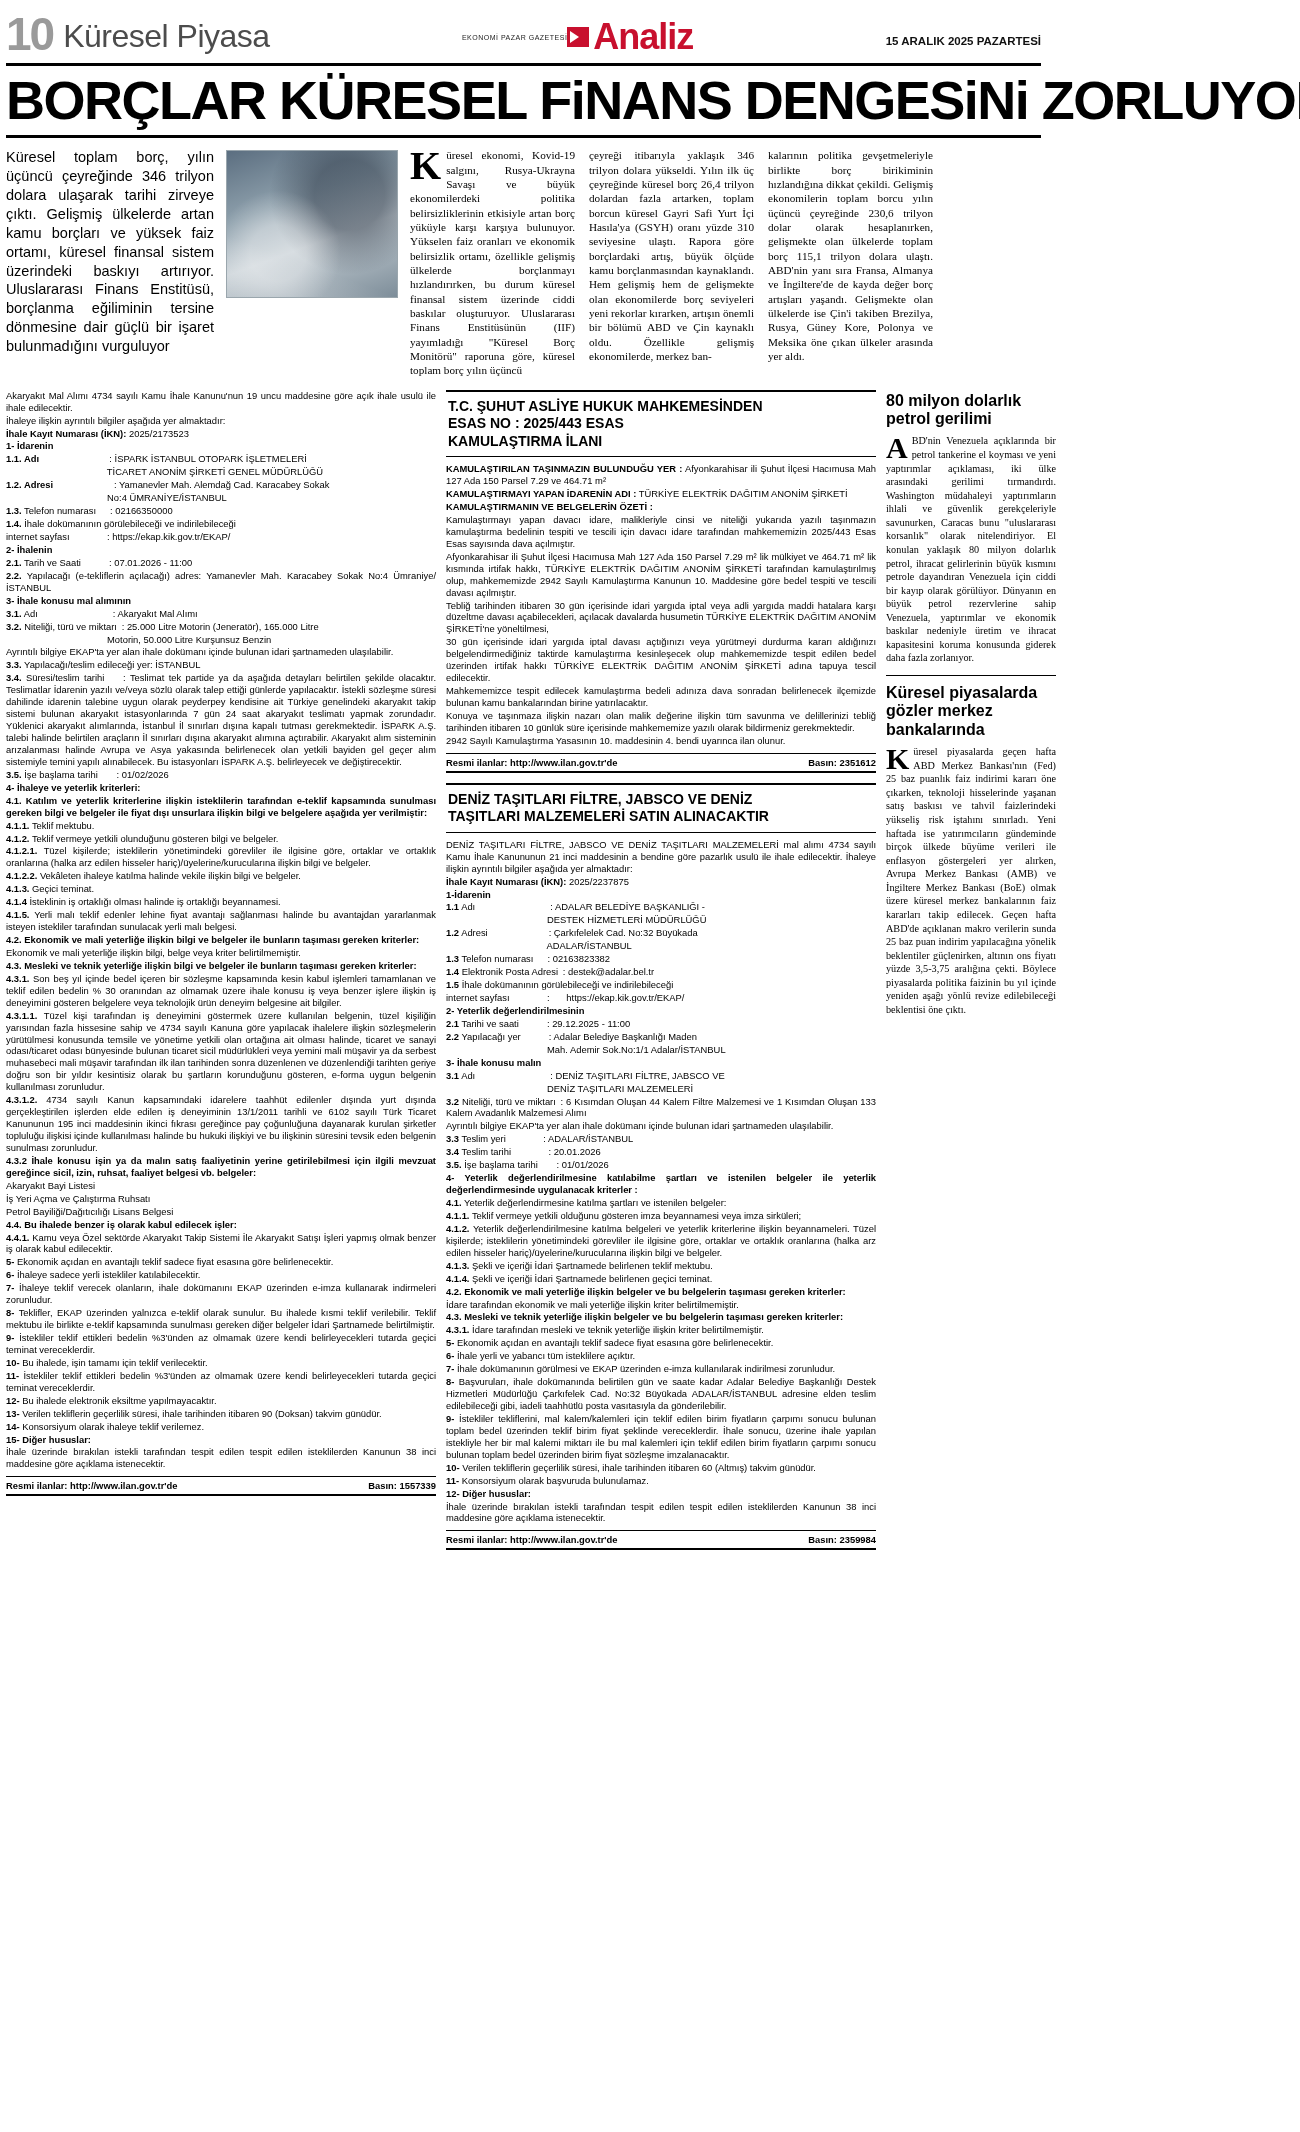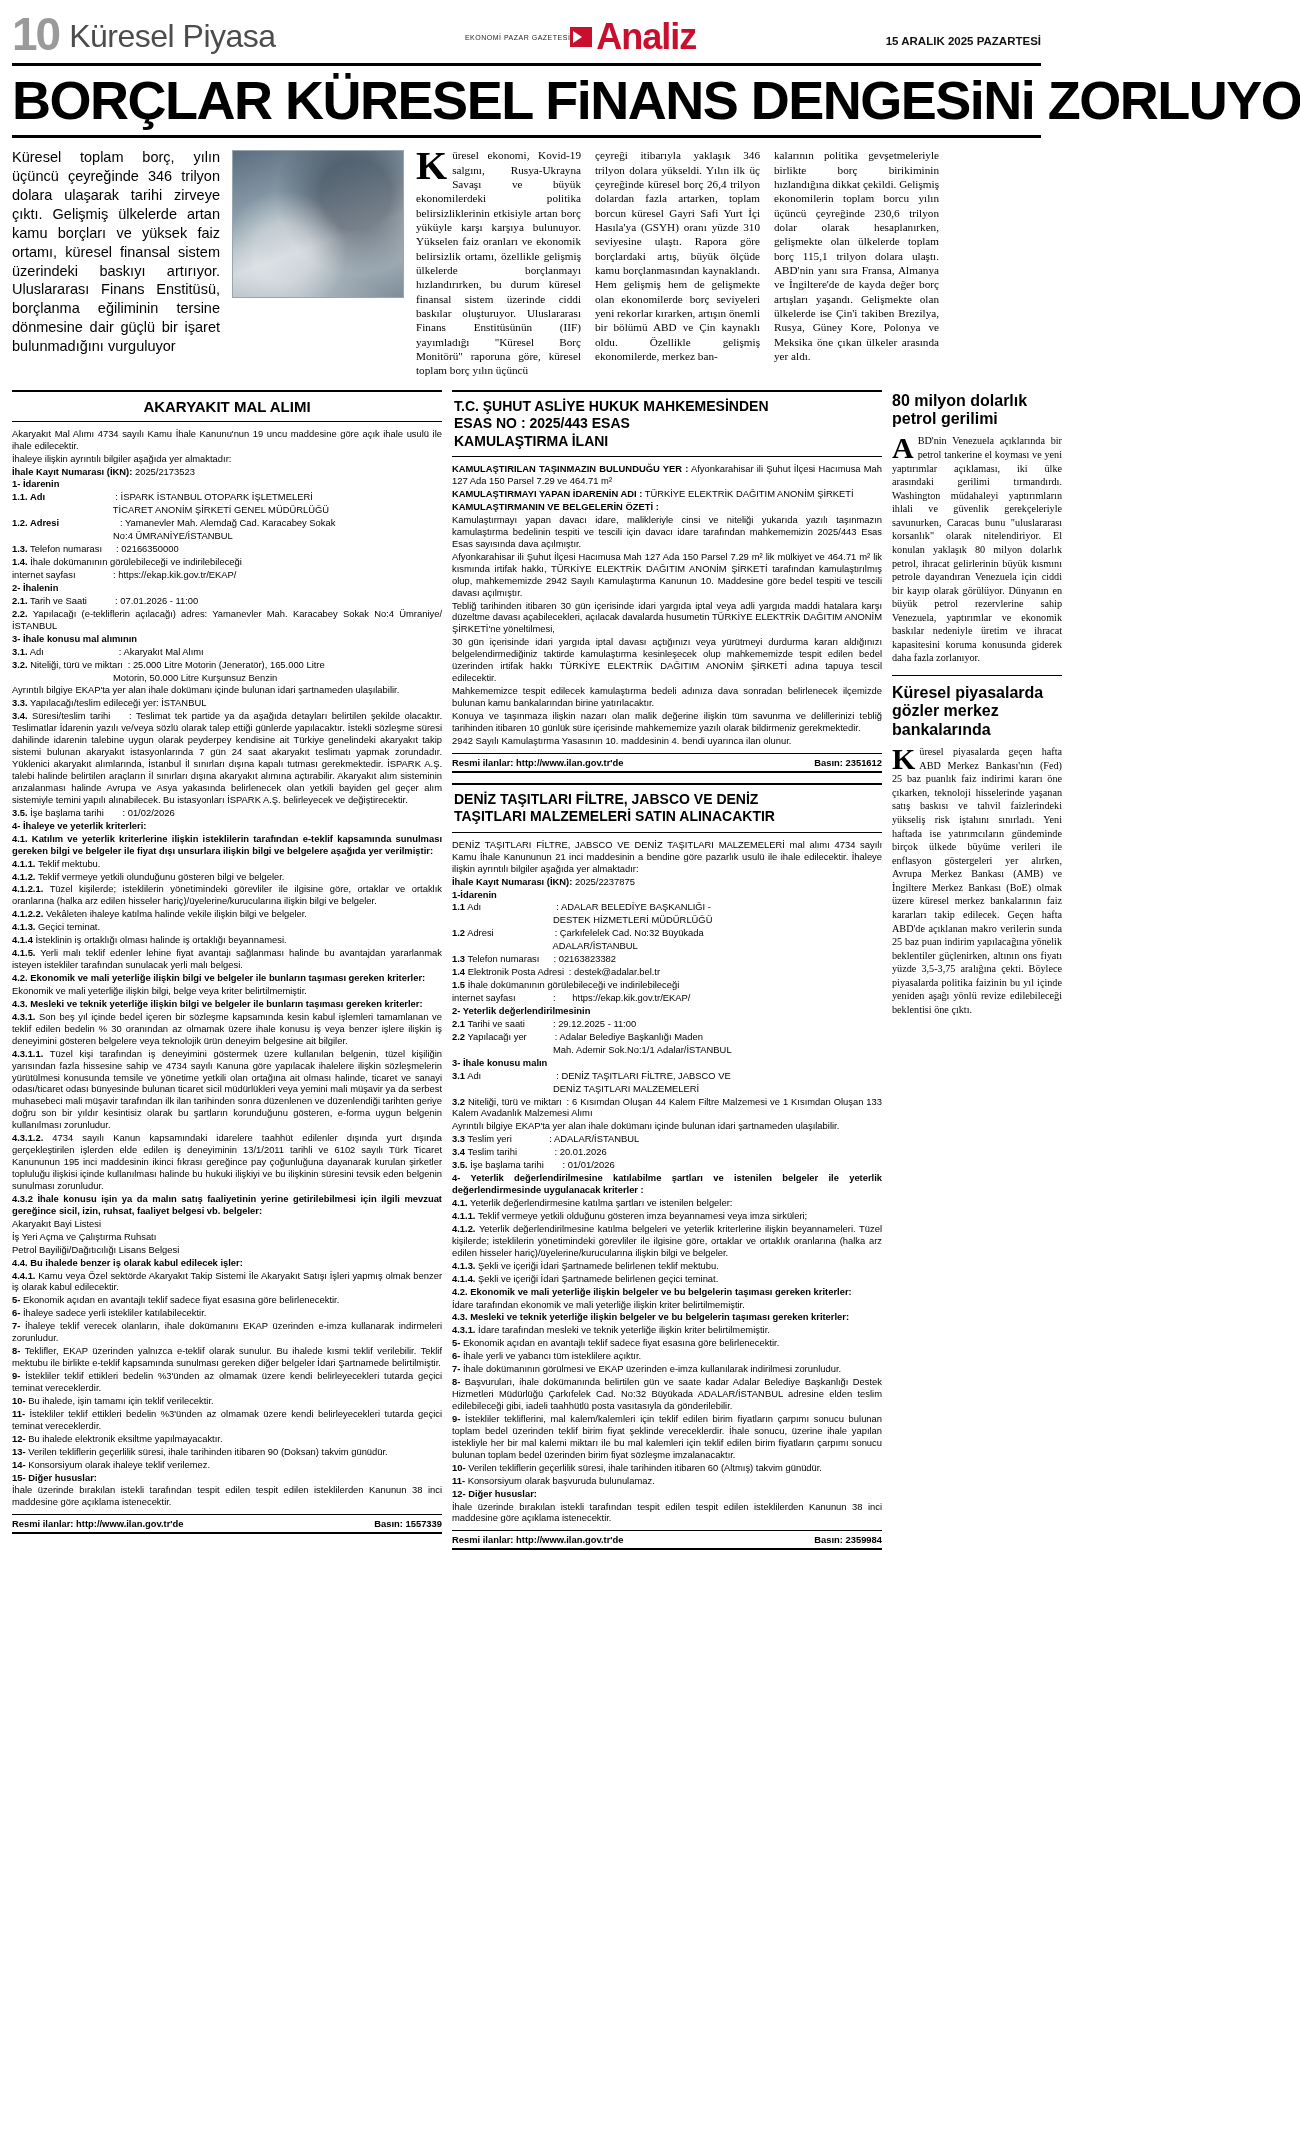--- a/index.html
+++ b/index.html
@@ -4,21 +4,21 @@
 <style>
   * { box-sizing: border-box; }
   html, body { margin:0; padding:0; }
   body {
     width:1300px;
     background:#ffffff;
     font-family:"Liberation Sans", sans-serif;
     color:#000;
     -webkit-font-smoothing:antialiased;
   }
-  .page { width:1059px; min-height:2132px; padding:14px 18px 10px 12px; position:relative; }
+  .page { width:1059px; min-height:2132px; padding:14px 18px 10px 6px; position:relative; }
 
   
   .masthead { display:flex; align-items:flex-end; gap:10px; padding-bottom:6px; }
   .page-num { font-size:46px; font-weight:700; color:#9a9a9a; line-height:0.9; letter-spacing:-2px; }
   .section-name { font-size:32px; color:#4c4c4c; line-height:1; padding-bottom:3px; letter-spacing:-0.5px; }
   .masthead-spacer { flex:1; }
   .logo-wrap { display:flex; align-items:center; padding-bottom:2px; }
   .logo-top { font-size:7px; color:#222; letter-spacing:0.5px; }
   .logo-main { display:flex; align-items:center; gap:4px; }
   .logo-mark { width:22px; height:20px; background:#c8102e; position:relative; }
@@ -131,21 +131,20 @@
       </div>
       <div class="bcol serif">
         <p>kalarının politika gevşetmeleriyle birlikte borç birikiminin hızlandığına dikkat çekildi. Gelişmiş ekonomilerin toplam borcu yılın üçüncü çeyreğinde 230,6 trilyon dolar olarak hesaplanırken, gelişmekte olan ülkelerde toplam borç 115,1 trilyon dolara ulaştı. ABD'nin yanı sıra Fransa, Almanya ve İngiltere'de de kayda değer borç artışları yaşandı. Gelişmekte olan ülkelerde ise Çin'i takiben Brezilya, Rusya, Güney Kore, Polonya ve Meksika öne çıkan ülkeler arasında yer aldı.</p>
       </div>
     </div>
   </div>
 
   <div class="main-grid">
 
     <div class="col-left">
-      <div class="ad-title">AKARYAKIT MAL ALIMI</div>
       <div class="ad-body" id="ad-left-body">
           <p>Akaryakıt Mal Alımı 4734 sayılı Kamu İhale Kanunu'nun 19 uncu maddesine göre açık ihale usulü ile ihale edilecektir.</p>
           <p>İhaleye ilişkin ayrıntılı bilgiler aşağıda yer almaktadır:</p>
           <p><b>İhale Kayıt Numarası (İKN):</b> 2025/2173523</p>
           <p><b>1- İdarenin</b></p>
           <p><b>1.1. Adı</b>        : İSPARK İSTANBUL OTOPARK İŞLETMELERİ</p>
           <p>            TİCARET ANONİM ŞİRKETİ GENEL MÜDÜRLÜĞÜ</p>
           <p><b>1.2. Adresi</b>       : Yamanevler Mah. Alemdağ Cad. Karacabey Sokak</p>
           <p>            No:4 ÜMRANİYE/İSTANBUL</p>
           <p><b>1.3.</b> Telefon numarası  : 02166350000</p>

